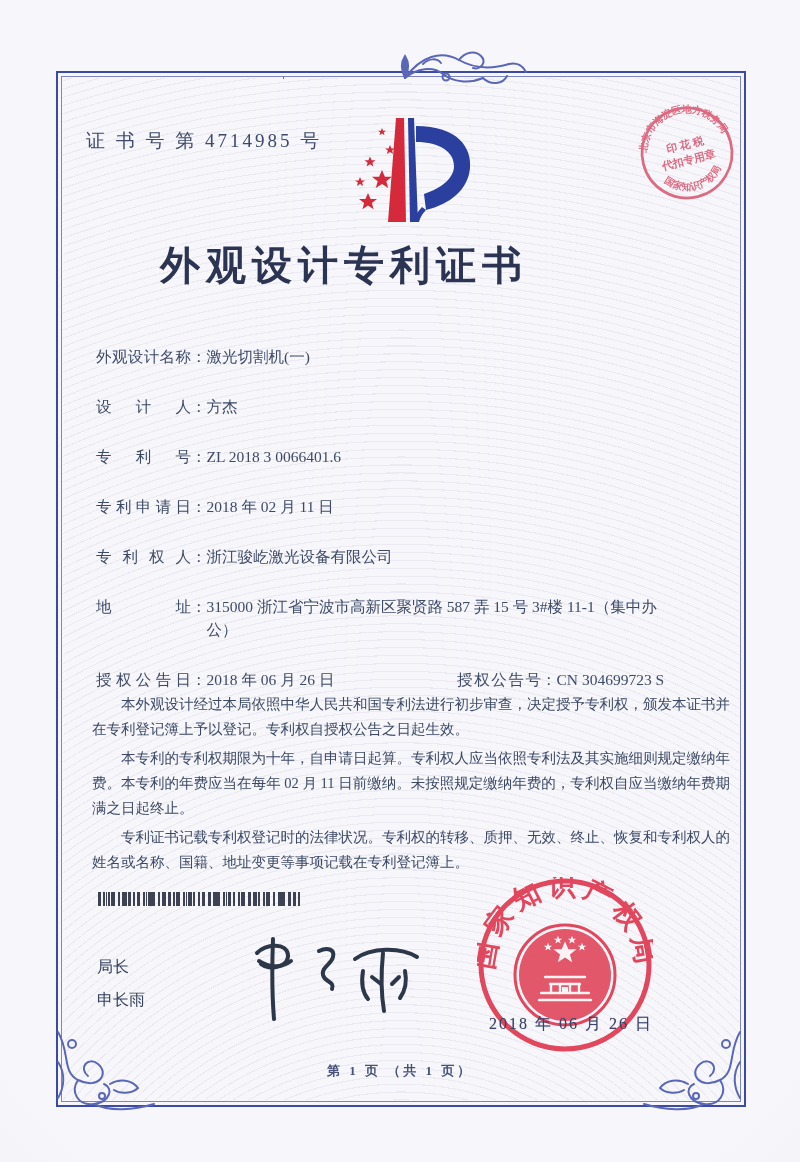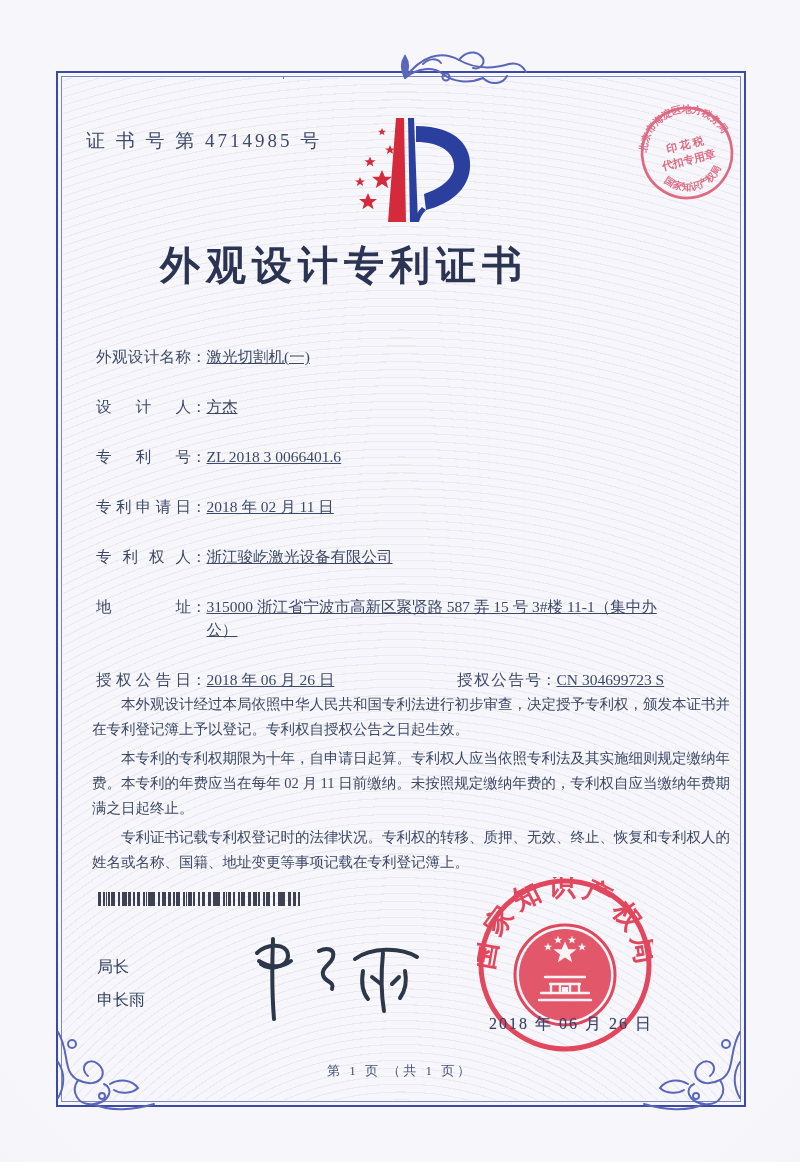--- a/index.html
+++ b/index.html
@@ -30,31 +30,31 @@
     left:0;top:238px;width:688px;text-align:center;
     font-size:40px;font-weight:bold;letter-spacing:6px;color:#2b3452;
   }
   .fields{left:96px;top:345px;width:610px;font-size:15.5px;}
   .frow{display:flex;align-items:flex-start;line-height:23px;margin-bottom:27px;}
   .flabel{
     display:inline-block;width:95px;flex:0 0 95px;
     text-align:justify;text-align-last:justify;color:#3c4a68;
   }
   .fcolon{flex:0 0 14px;}
-  .fvalue{flex:1 1 auto;max-width:480px;text-decoration:underline;}
+  .fvalue{flex:1 1 auto;max-width:480px;}
   .grantright{position:absolute;left:361px;top:0;display:flex;line-height:23px;}
   .grantright .flabel{width:84px;flex-basis:84px;}
   .paras{
     left:88px;top:688px;width:646px;font-size:14.5px;line-height:25px;
     text-align:justify;color:#3b4966;
   }
   .paras p{margin:4px;text-indent:2em;}
   .footer{
     left:57px;top:1062px;width:686px;text-align:center;
-    font-size:13px;letter-spacing:3px;color:#46527a;
+    font-size:13px;letter-spacing:3px;color:#46527a;font-weight:bold;
   }
   .director{left:97px;top:950px;font-size:16px;line-height:33px;color:#33405e;
     font-family:"Liberation Sans","DejaVu Sans",sans-serif;}
   
   .barcode{
     left:98px;top:892px;width:202px;height:14px;
     background:
       repeating-linear-gradient(90deg,#3d4352 0 2px,transparent 2px 5px),
       repeating-linear-gradient(90deg,#3d4352 0 1px,transparent 1px 8px),
       repeating-linear-gradient(90deg,#3d4352 0 3px,transparent 3px 13px);

